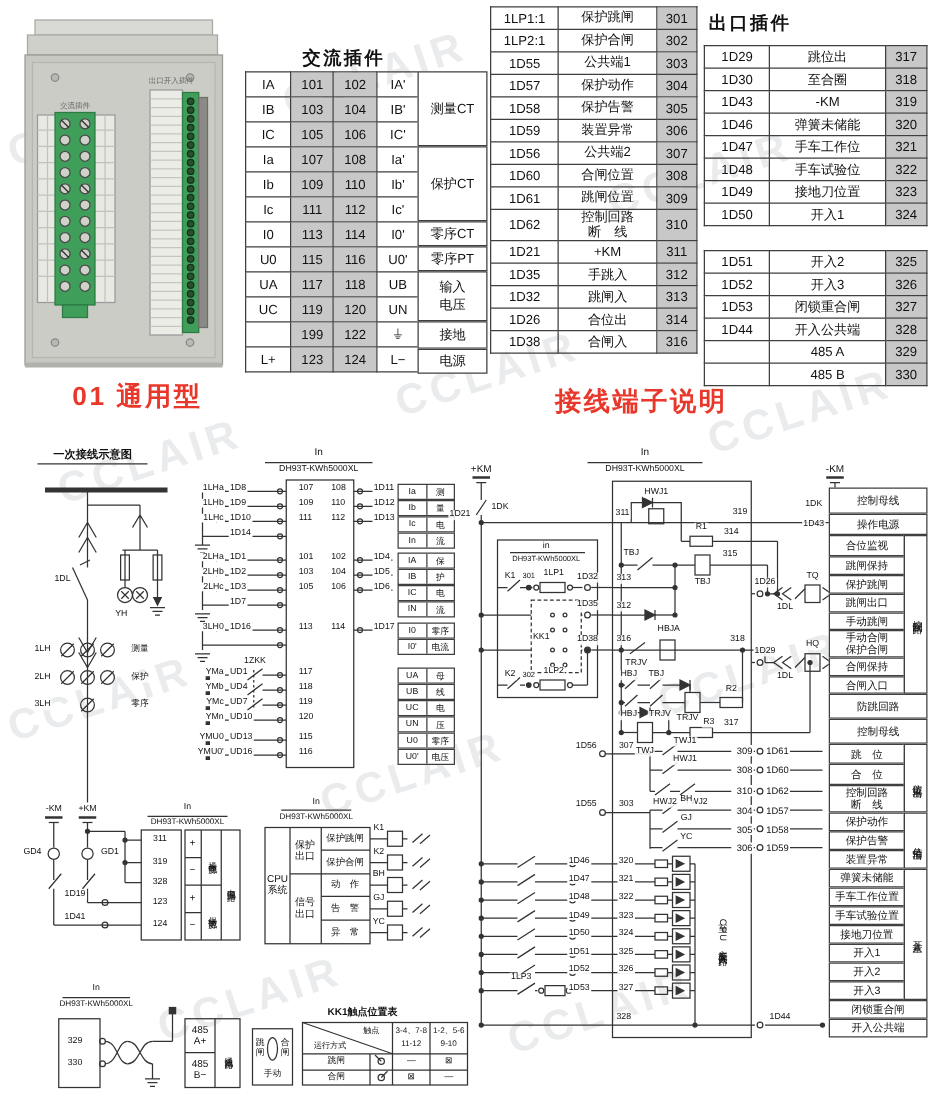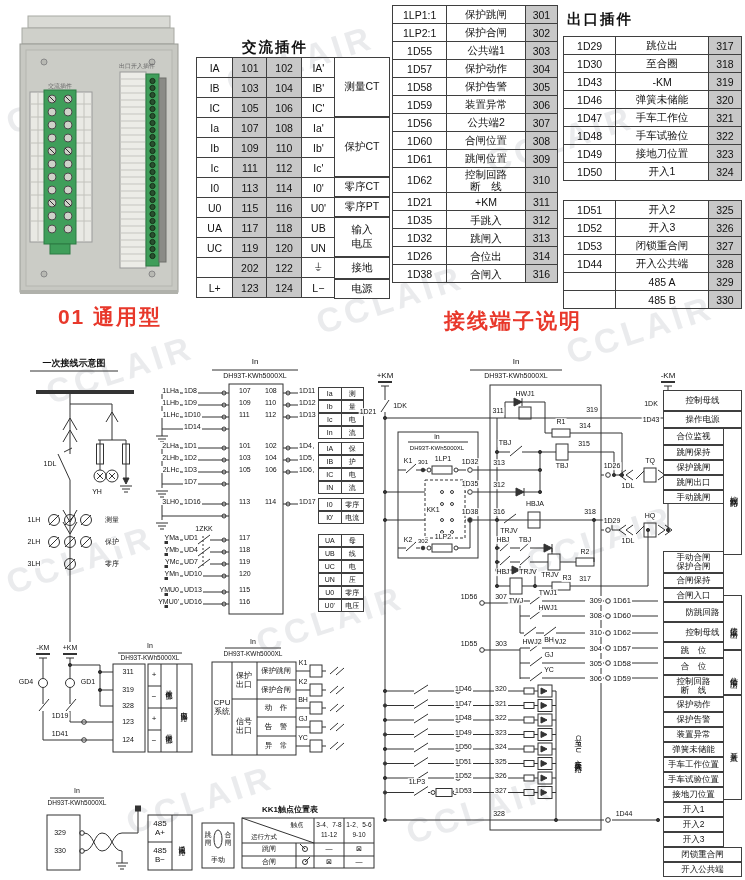--- a/index.html
+++ b/index.html
@@ -271,21 +271,21 @@
 
         <tr>
           <td>UC</td>
           <td class="gray">119</td>
           <td class="gray">120</td>
           <td>UN</td>
         </tr>
 
         <tr>
           <td></td>
-          <td class="gray">202</td>
+          <td class="gray">199</td>
           <td class="gray">122</td>
           <td>⏚</td>
         </tr>
 
         <tr>
           <td>L+</td>
           <td class="gray">123</td>
           <td class="gray">124</td>
           <td>L−</td>
         </tr>
@@ -1193,21 +1193,21 @@
 
     <div class="rcol">
 
     <div class="rrow f" style="height: 21px;"><span>控制母线</span></div>
         <div class="rrow f" style="height: 17px;"><span>操作电源</span></div>
         <div class="rrow n" style="height: 17px;"><span>合位监视</span></div>
         <div class="rrow n" style="height: 15px;"><span>跳闸保持</span></div>
         <div class="rrow n" style="height: 15px;"><span>保护跳闸</span></div>
         <div class="rrow n" style="height: 15px;"><span>跳闸出口</span></div>
         <div class="rrow n" style="height: 14px;"><span>手动跳闸</span></div>
-        <div class="rrow n" style="height: 22px; margin-top: 47px;"><span>手动合闸
+        <div class="rrow n" style="height: 22px;"><span>手动合闸
 保护合闸</span></div>
         <div class="rrow n" style="height: 15px;"><span>合闸保持</span></div>
         <div class="rrow n" style="height: 14px;"><span>合闸入口</span></div>
         <div class="rrow f" style="height: 20px;"><span>防跳回路</span></div>
         <div class="rrow f" style="height: 20px;"><span>控制母线</span></div>
         <div class="rrow n" style="height: 16px;"><span>跳　位</span></div>
         <div class="rrow n" style="height: 17px;"><span>合　位</span></div>
         <div class="rrow n" style="height: 22px;"><span>控制回路
 断　线</span></div>
         <div class="rrow n" style="height: 15px;"><span>保护动作</span></div>

